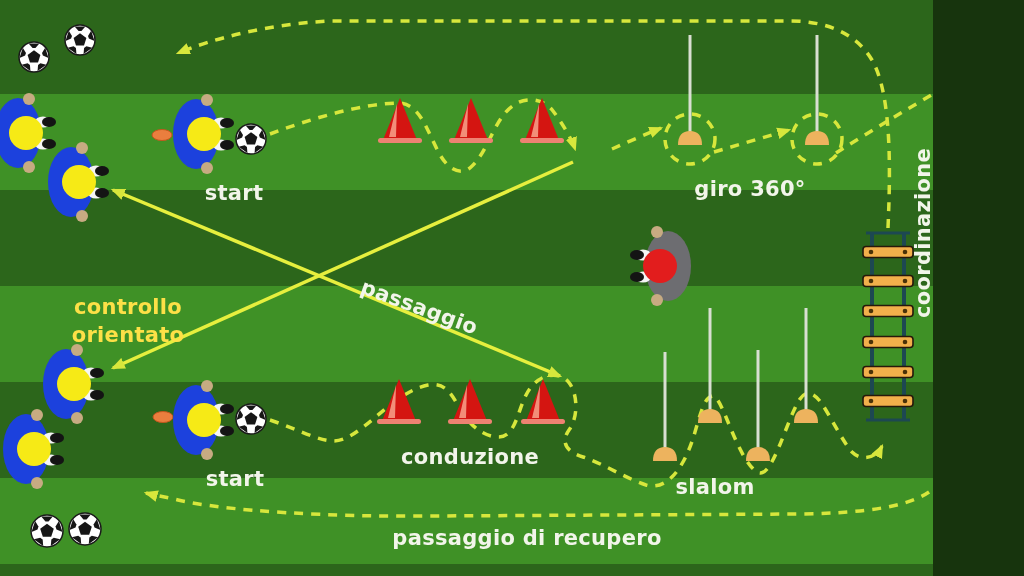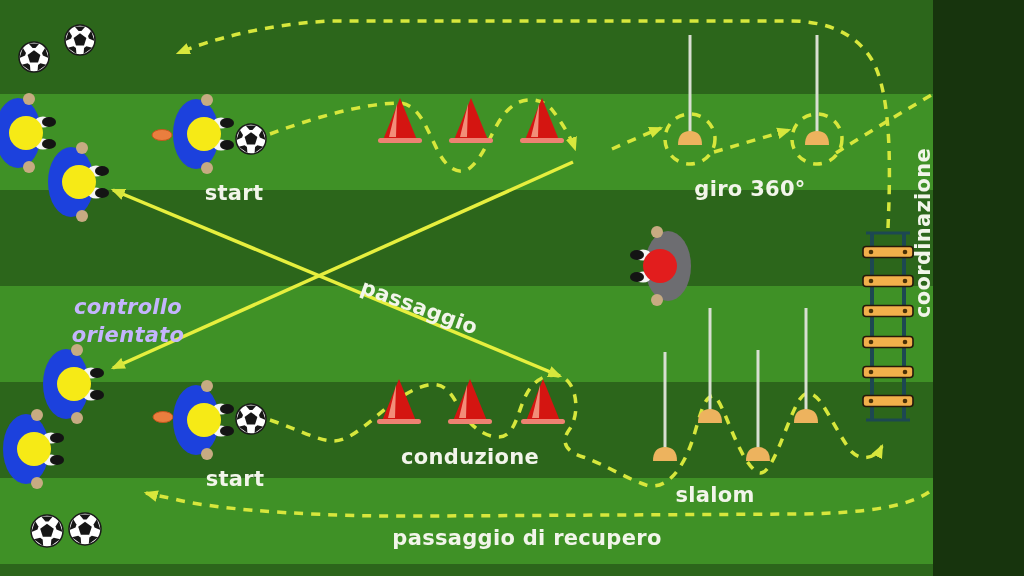--- a/index.html
+++ b/index.html
@@ -285,22 +285,22 @@
         <path d="M 0 -6 C 0 -3 -1 0 -3 5"></path>
         <path d="M -11 -9 L -4 -4 L 4 -6"></path>
         <path d="M -3 5 L -11 10 M -3 5 L 4 9 L 9 6"></path>
         <circle cx="10" cy="10" r="3.2" stroke-width="1.6"></circle>
         <circle cx="10" cy="10" r="0.9" fill="#d8ecd4" stroke="none"></circle>
       </g>
     </svg>
   <div class="labels">
     <div class="lbl" style="left: 234px; top: 194px; color: rgb(242, 245, 234); transform: translate(-50%, -50%) rotate(0deg);">start</div>
     <div class="lbl" style="left: 235px; top: 480px; color: rgb(242, 245, 234); transform: translate(-50%, -50%) rotate(0deg);">start</div>
-    <div class="lbl" style="left: 128px; top: 322px; color: #c4b5fd; transform: translate(-50%, -50%) rotate(0deg); font-style: italic;">controllo
+    <div class="lbl" style="left: 128px; top: 322px; color: #fde047; transform: translate(-50%, -50%) rotate(0deg);">controllo
 orientato</div>
     <div class="lbl" style="left: 419px; top: 308px; color: rgb(242, 245, 234); transform: translate(-50%, -50%) rotate(20deg);">passaggio</div>
     <div class="lbl" style="left: 750px; top: 190px; color: rgb(242, 245, 234); transform: translate(-50%, -50%) rotate(0deg);">giro 360°</div>
     <div class="lbl" style="left: 470px; top: 458px; color: rgb(242, 245, 234); transform: translate(-50%, -50%) rotate(0deg);">conduzione</div>
-    <div class="lbl" style="left: 715px; top: 488px; color: rgb(242, 245, 234); transform: translate(-50%, -50%) rotate(0deg); margin-top: 8px;">slalom</div>
+    <div class="lbl" style="left: 715px; top: 488px; color: rgb(242, 245, 234); transform: translate(-50%, -50%) rotate(0deg);">slalom</div>
     <div class="lbl" style="left: 924px; top: 233px; color: rgb(242, 245, 234); transform: translate(-50%, -50%) rotate(-90deg);">coordinazione</div>
     <div class="lbl" style="left: 527px; top: 539px; color: rgb(242, 245, 234); transform: translate(-50%, -50%) rotate(0deg);">passaggio di recupero</div>
   </div>
 </div>
 
 </body></html>

